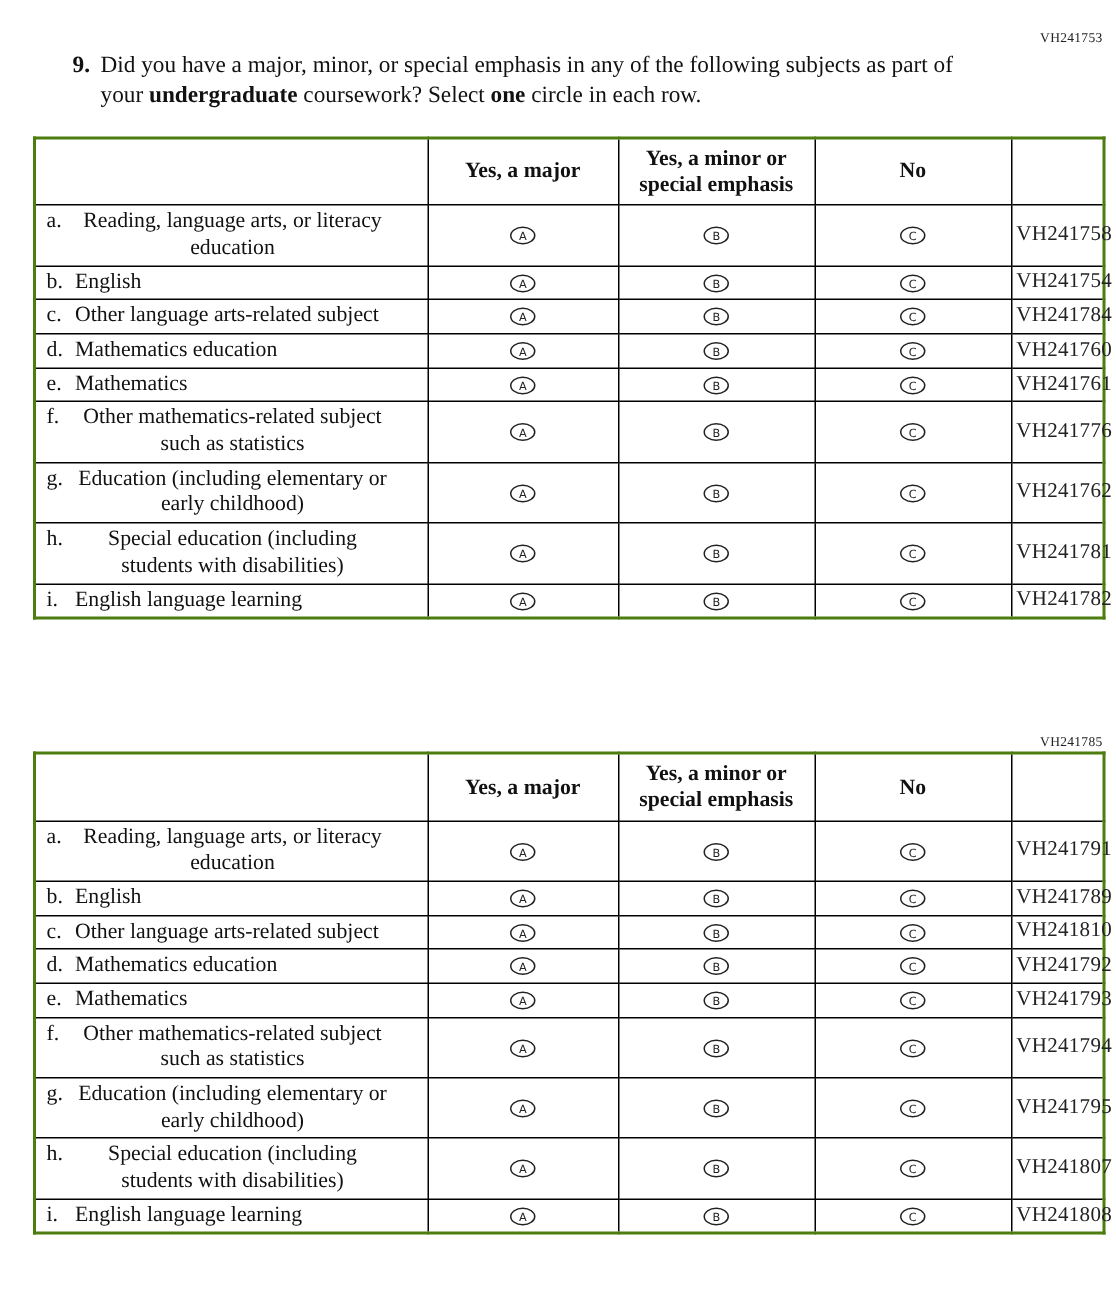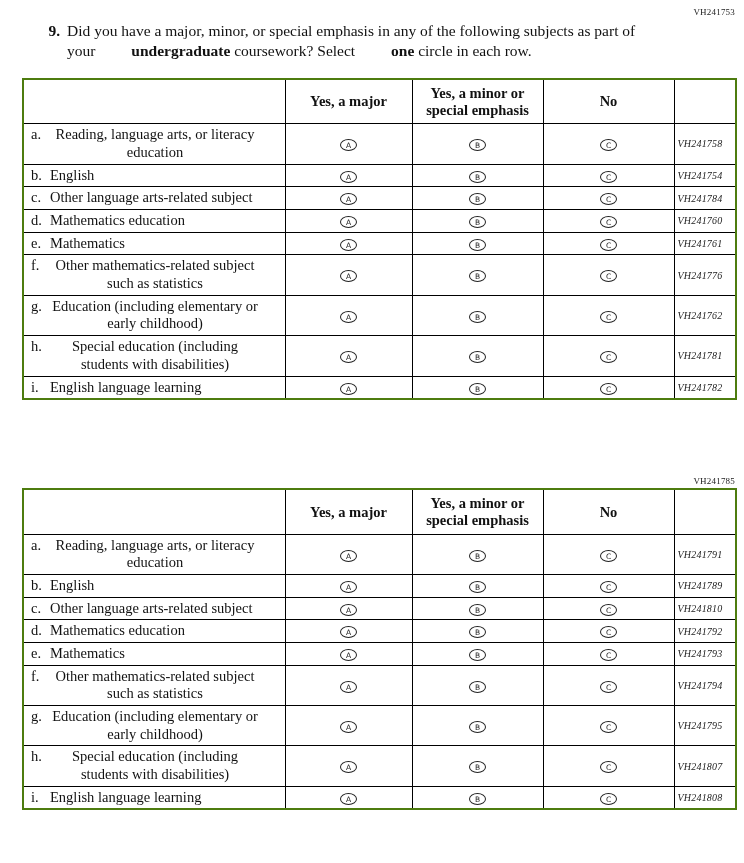--- a/index.html
+++ b/index.html
@@ -4,21 +4,21 @@
 <style>
   * { box-sizing: border-box; }
   html, body { margin: 0; padding: 0; }
   body {
     width: 744px; height: 863px;
     background: #ffffff;
     color: #111111;
     font-family: "Liberation Serif", serif;
     overflow: hidden;
   }
-  .page { padding: 7px 9px 0 22px; }
+  .page { padding: 20px 9px 0 22px; }
 
   .form-code {
     font-size: 9px;
     text-align: right;
     letter-spacing: 0.2px;
     color: #222;
     height: 12px;
   }
   .q2-code { margin-top: 76px; text-align: right; }
 
@@ -29,21 +29,21 @@
     line-height: 1.32;
   }
   .qnum {
     font-weight: bold;
     min-width: 26px;
     text-align: right;
     margin-right: 7px;
     flex: none;
   }
   .qtext { width: 578px; }
-  .qtext b { font-weight: bold; margin-left: 32px; }
+  .qtext b { font-weight: bold; }
 
   table.survey {
     border-collapse: collapse;
     table-layout: fixed;
     width: 713px;
     border: 2px solid #4d7c0f;
   }
   table.survey th, table.survey td {
     border: 1px solid #000;
     vertical-align: middle;
@@ -77,25 +77,24 @@
     font-family: "DejaVu Sans", sans-serif;
     font-size: 7.5px;
     line-height: 11px;
     text-align: center;
     color: #222;
     cursor: pointer;
     vertical-align: middle;
   }
 
   td.cell-code {
-    font-size: 10px;
+    font-size: 14px;
     padding: 0 2px 0 3px;
     color: #222;
     letter-spacing: 0.2px;
-    font-style: italic;
   }
 </style>
 </head>
 <body>
 
 <div class="page">
 
   <div class="form-code">VH241753</div>
 
   <div class="question">

